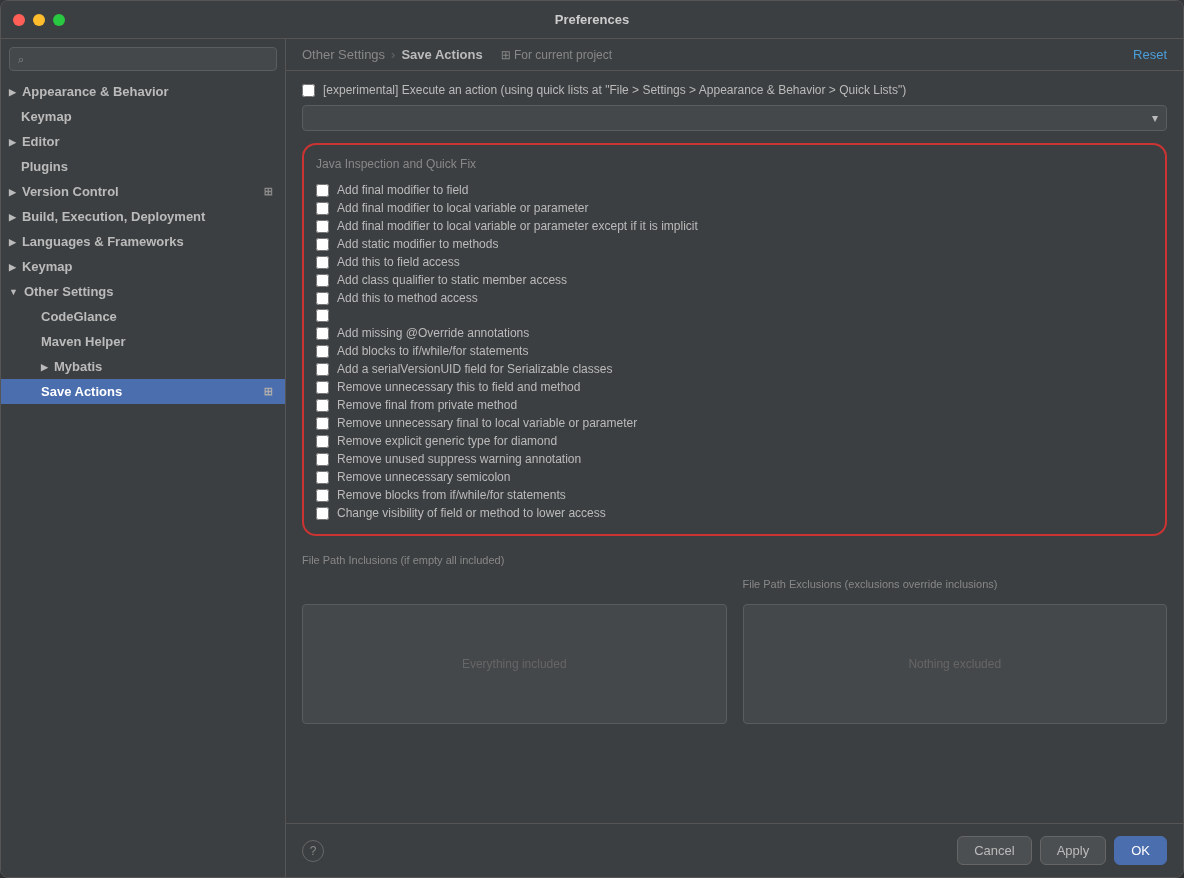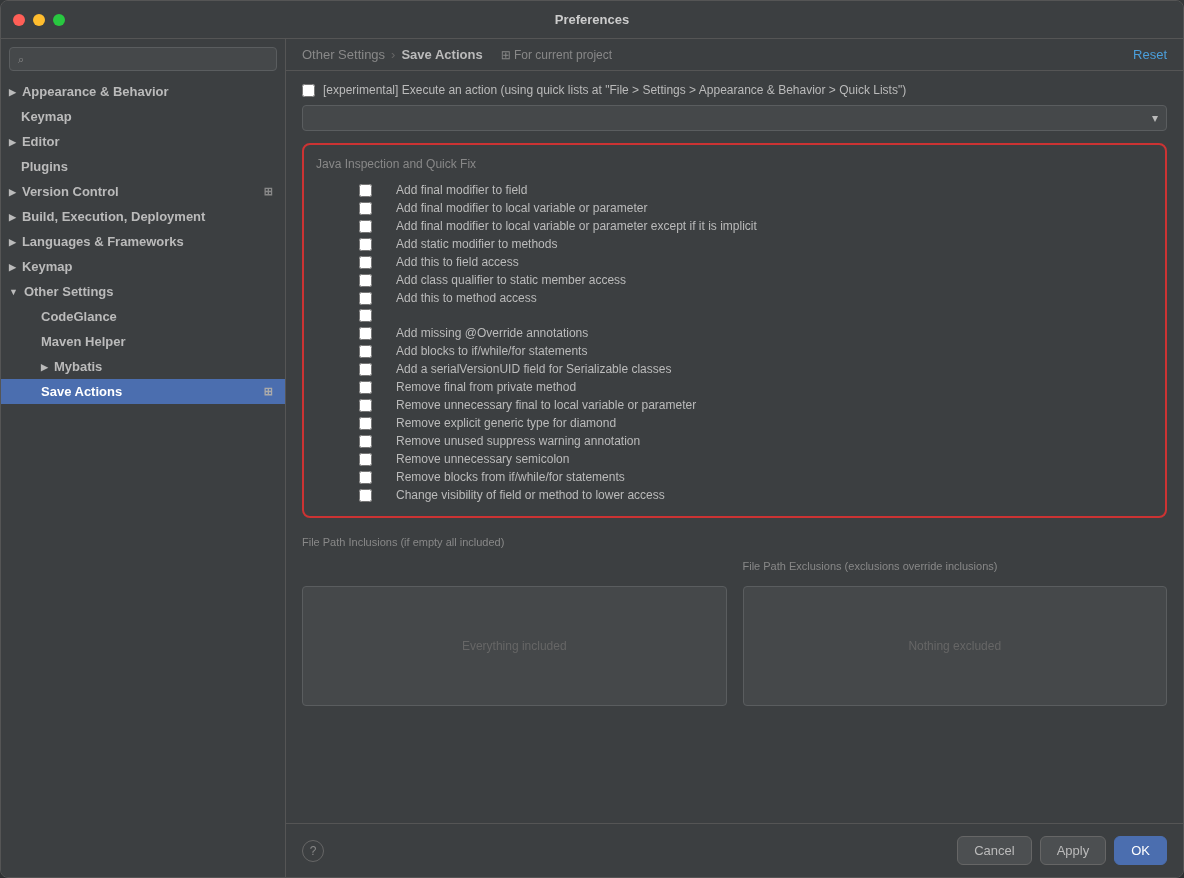--- a/index.html
+++ b/index.html
@@ -167,35 +167,34 @@
       color: #bbbbbb;
       font-size: 12px;
       height: 26px;
       display: flex;
       align-items: center;
       justify-content: space-between;
     }
     
     .inspection-box {
       border: 2px solid #cc3333;
-      border-radius: 8px;
+      border-radius: 14px;
       padding: 12px;
       margin-bottom: 12px;
     }
     .inspection-title {
       font-size: 12px;
       color: #888;
       margin-bottom: 10px;
     }
     .checkbox-row {
       display: flex;
       align-items: center;
-      gap: 24px;
+      gap: 8px;
       padding: 2px 0;
-      margin-left: 43px;
     }
     .checkbox-row label {
       color: #bbbbbb;
       font-size: 12px;
     }
     .checkbox-row input[type="checkbox"] {
       accent-color: #4b9eda;
       cursor: pointer;
     }
     
@@ -417,20 +416,24 @@
           <div class="checkbox-row">
             <input type="checkbox" style="">
             <label>Add blocks to if/while/for statements</label>
           </div>
           <div class="checkbox-row">
             <input type="checkbox" style="">
             <label>Add a serialVersionUID field for Serializable classes</label>
           </div>
           <div class="checkbox-row">
             <input type="checkbox" style="">
+            <label>Remove unnecessary this to field and method</label>
+          </div>
+          <div class="checkbox-row">
+            <input type="checkbox" style="">
             <label>Remove final from private method</label>
           </div>
           <div class="checkbox-row">
             <input type="checkbox" style="">
             <label>Remove unnecessary final to local variable or parameter</label>
           </div>
           <div class="checkbox-row">
             <input type="checkbox" style="">
             <label>Remove explicit generic type for diamond</label>
           </div>

